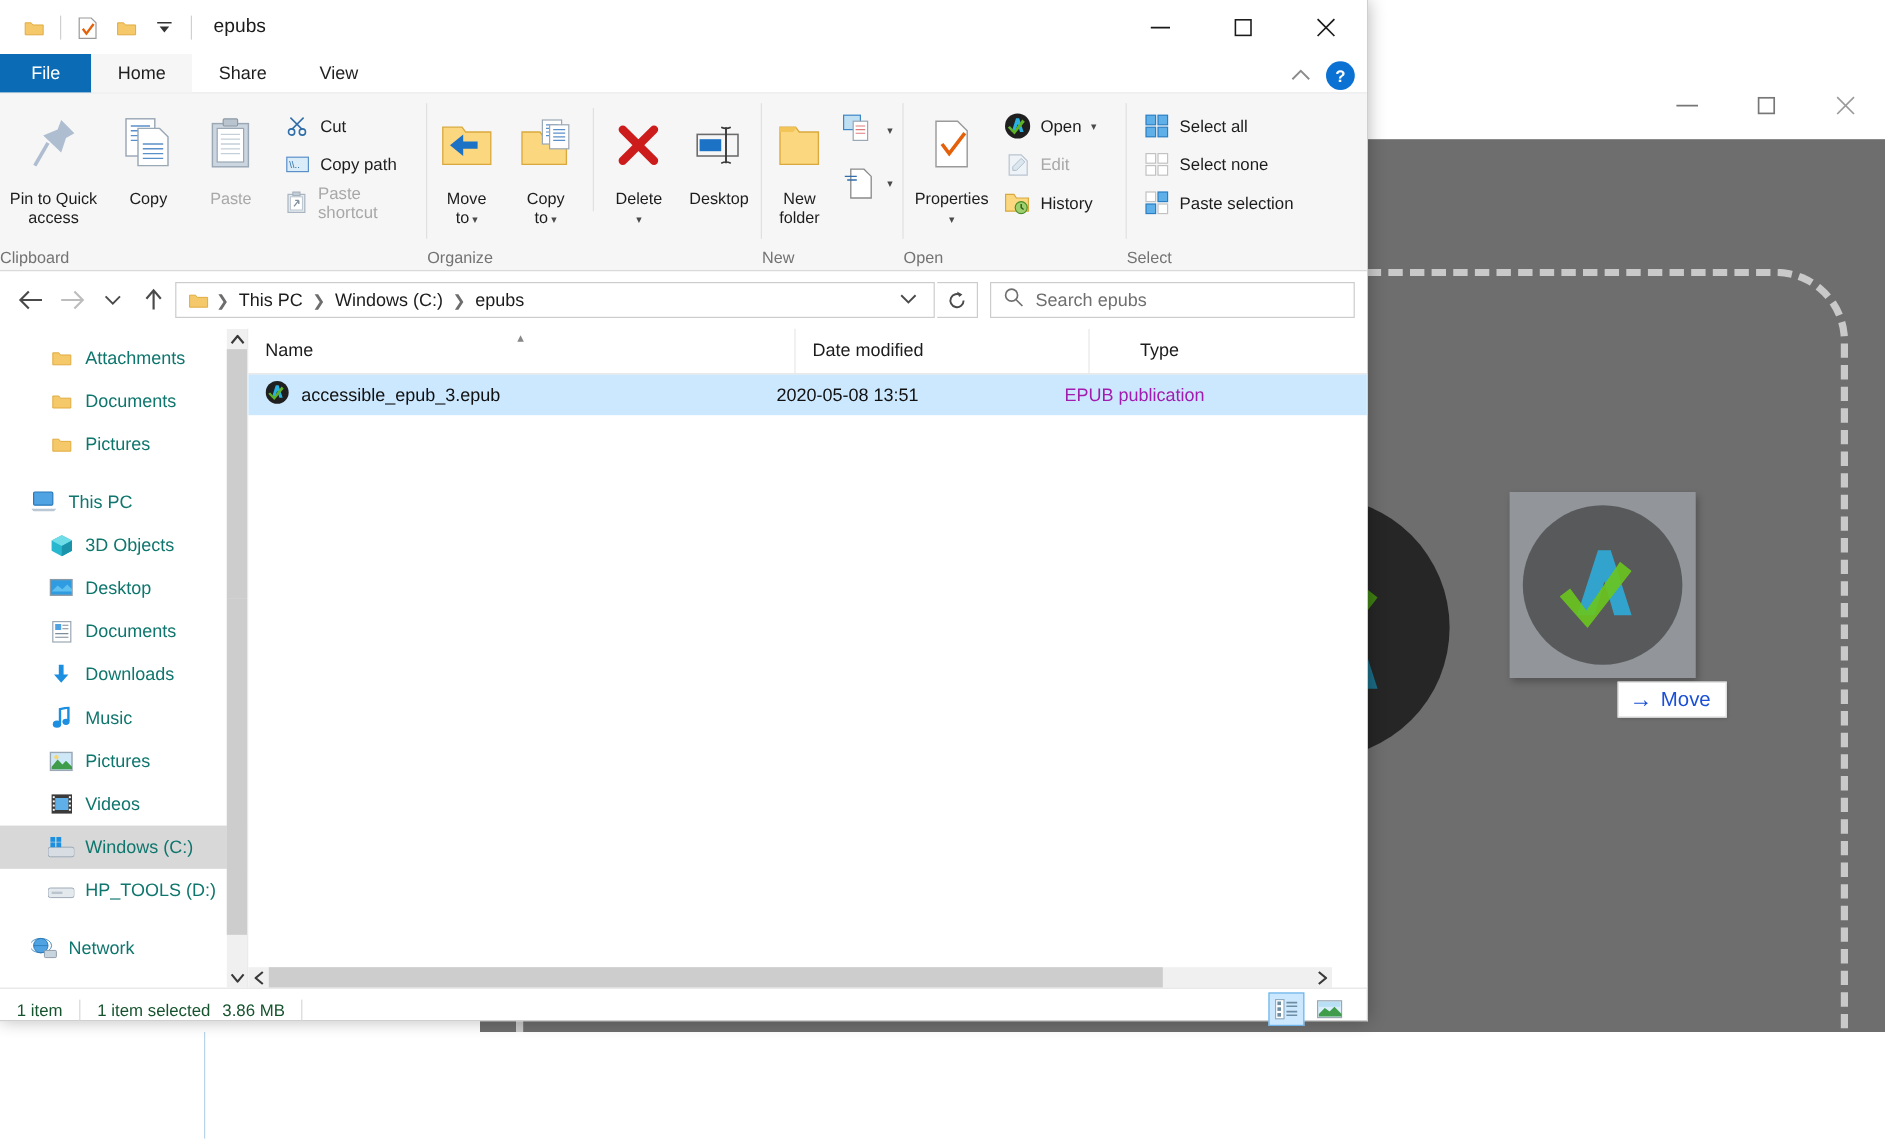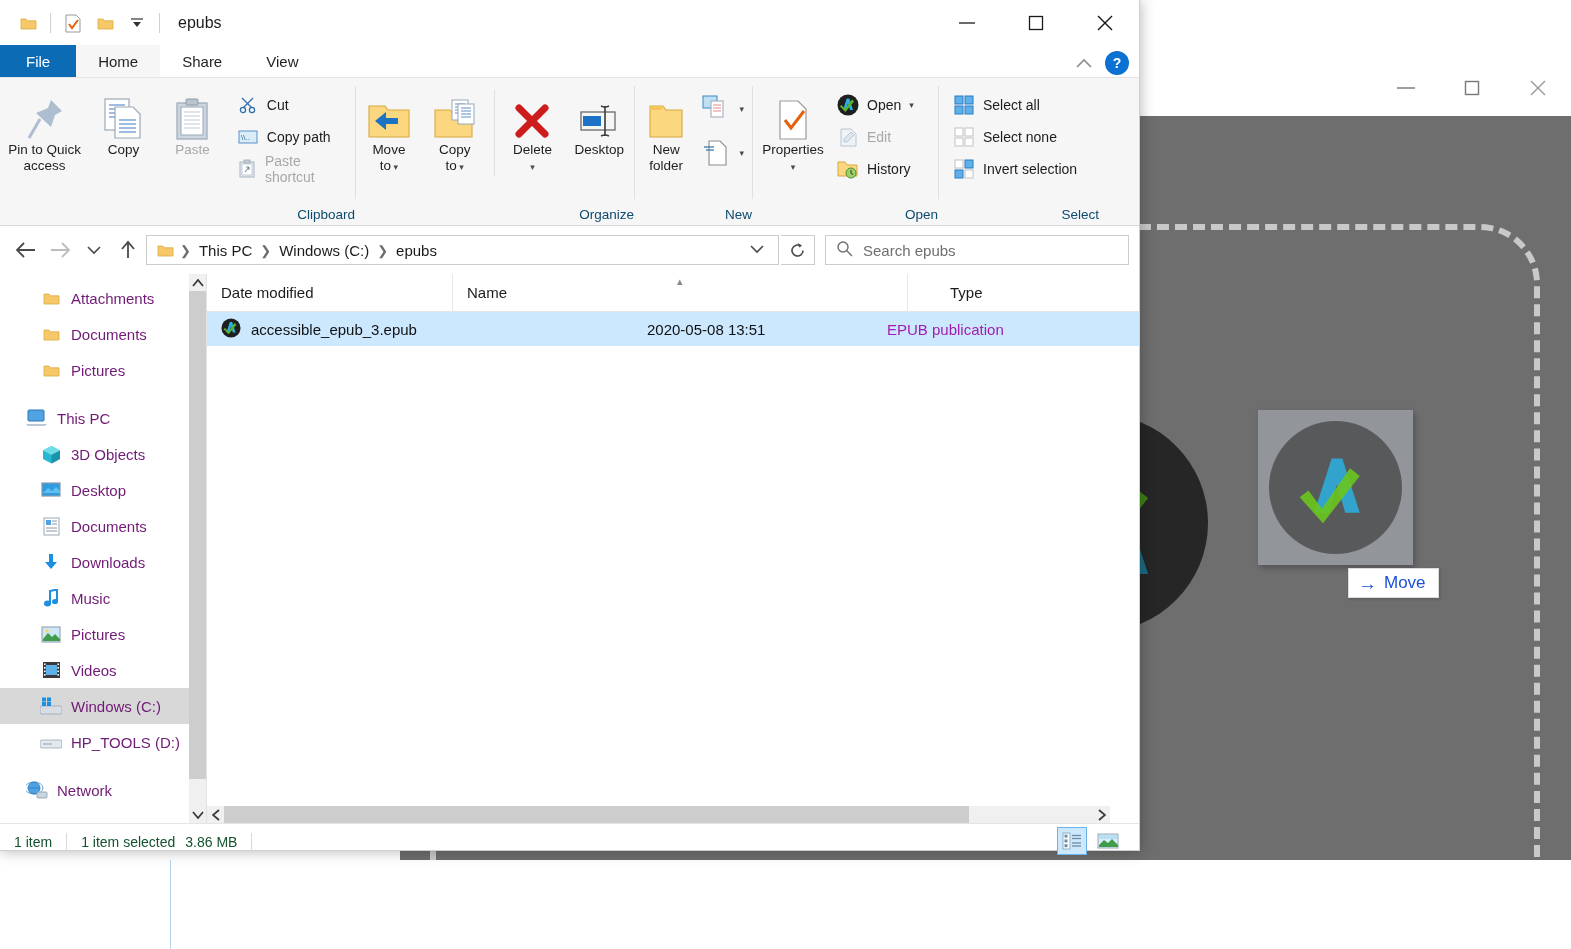--- a/index.html
+++ b/index.html
@@ -72,24 +72,24 @@
   .tab.active { background: #f6f6f6; }
   .tab-right { position: absolute; right: 10px; bottom: 2px; display: flex; align-items: center; gap: 12px; }
   .chev-up { color: #8c8c8c; font-size: 15px; }
   .help-btn { width: 24px; height: 24px; border-radius: 50%; background: #0b72d4; color: #fff; font-size: 14px; font-weight: bold;
               display: flex; align-items: center; justify-content: center; }
 
   
   .ribbon { height: 148px; background: #f6f6f6; border-bottom: 1px solid #dadada; display: flex; position: relative; }
   .rgroup { position: relative; display: flex; flex-direction: column; height: 148px; }
   .rgroup-body { flex: 1; display: flex; align-items: flex-start; padding-top: 8px; }
-  .rgroup-label { height: 22px; text-align: right; font-size: 13.5px; color: #0c4a6e; line-height: 22px; }
+  .rgroup-label { height: 22px; text-align: left; font-size: 13.5px; color: #737373; line-height: 22px; }
   .rgroup-sep { width: 1px; background: #e0e0e0; margin: 8px 0 26px 0; }
 
-  .bigbtn { width: 74px; display: flex; flex-direction: column; align-items: center; gap: 0; padding-top: 6px; }
+  .bigbtn { width: 74px; display: flex; flex-direction: column; align-items: center; gap: 16px; padding-top: 6px; }
   .bigbtn .ico { height: 50px; display: flex; align-items: flex-end; justify-content: center; }
   .bigbtn .lbl { font-size: 13.5px; color: #1d1d1d; text-align: center; line-height: 16px; }
   .bigbtn.disabled .lbl { color: #a8a8a8; }
   .caret { font-size: 9px; color: #4a4a4a; }
 
   .smallcol { display: flex; flex-direction: column; gap: 3px; padding-top: 4px; }
   .smallbtn { display: flex; align-items: center; gap: 8px; height: 29px; padding: 0 8px 0 4px; font-size: 14px; color: #1d1d1d; }
   .smallbtn.disabled { color: #a8a8a8; }
   .smallbtn .ico { width: 22px; height: 22px; display: flex; align-items: center; justify-content: center; }
 
@@ -101,21 +101,21 @@
   .crumb { font-size: 15px; color: #1c1c1c; padding: 0 6px; }
   .crumb-sep { color: #6d6d6d; font-size: 13px; }
   .crumb-drop { margin-left: auto; color: #4a4a4a; font-size: 12px; padding: 0 8px; }
   .refresh { width: 34px; height: 30px; border: 1px solid #ccc; border-left: none; display: flex; align-items: center; justify-content: center; color: #4a4a4a; }
   .searchbox { width: 304px; height: 30px; border: 1px solid #ccc; margin-left: 8px; display: flex; align-items: center; gap: 10px; padding: 0 10px; }
   .searchbox .ph { font-size: 15px; color: #6f6f6f; }
 
   
   .mainrow { display: flex; height: 549px; }
   .navpane { width: 206px; background: #ffffff; position: relative; padding-top: 6px; overflow: hidden; }
-  .navitem { height: 36px; display: flex; align-items: center; gap: 9px; font-size: 15px; color: #701a75; padding-left: 40px; }
+  .navitem { height: 36px; display: flex; align-items: center; gap: 9px; font-size: 15px; color: #0f766e; padding-left: 40px; }
   .navitem.root { padding-left: 26px; }
   .navitem.selected { background: #d8d8d8; }
   .navitem .ico { width: 22px; height: 22px; display: flex; align-items: center; justify-content: center; }
   .navspacer { height: 12px; }
   .nav-scrollbar { position: absolute; right: 0; top: 0; width: 17px; height: 549px; background: #f0f0f0; }
   .nav-sb-up, .nav-sb-dn { height: 17px; display: flex; align-items: center; justify-content: center; color: #5a5a5a; font-size: 10px; }
   .nav-sb-thumb { position: absolute; left: 0; top: 17px; width: 17px; height: 208px; background: #cdcdcd; }
   .nav-sb-thumb2 { position: absolute; left: 0; top: 225px; width: 17px; height: 280px; background: #cdcdcd; }
   .pane-split { width: 1px; background: #e2e2e2; }
 
@@ -572,21 +572,21 @@
             </div>
             <div class="smallbtn">
               <span class="ico">
                 <svg width="20" height="20" viewBox="0 0 20 20">
                   <rect x="1" y="1" width="8" height="8" fill="#fff" stroke="#c2c2c2" stroke-width="1"></rect>
                   <rect x="11" y="1" width="8" height="8" fill="#5fb0e8" stroke="#2a7fc4" stroke-width="1"></rect>
                   <rect x="1" y="11" width="8" height="8" fill="#5fb0e8" stroke="#2a7fc4" stroke-width="1"></rect>
                   <rect x="11" y="11" width="8" height="8" fill="#fff" stroke="#c2c2c2" stroke-width="1"></rect>
                 </svg>
               </span>
-              <span>Invert selection</span>
+              <span>Paste selection</span>
             </div>
           </div>
         </div>
         <div class="rgroup-label">Select</div>
       </div>
     </div>
 
     <div class="addrbar">
       <div class="navbtn">
         <svg width="22" height="18" viewBox="0 0 22 18">
@@ -816,26 +816,26 @@
                 <path d="M1 1 L6 7 L11 1" fill="none" stroke="#3a3a3a" stroke-width="1.8"></path>
               </svg>
           </div>
         </div>
       </div>
 
       <div class="pane-split"></div>
 
       <div class="filepane">
         <div class="colheader">
-          <div class="col" style="width:245px;">
-            <span>Date modified</span>
-          </div>
           <div class="col" style="width:455px;">
             <span>Name</span>
             <span class="sortmark">▴</span>
+          </div>
+          <div class="col" style="width:245px;">
+            <span>Date modified</span>
           </div>
           <div class="col" style="width:220px;padding-left:42px;">
             <span>Type</span>
           </div>
         </div>
 
         <div class="filerow">
           <div class="cellname">
             <span>
               <svg width="20" height="20" viewBox="0 0 22 22">

